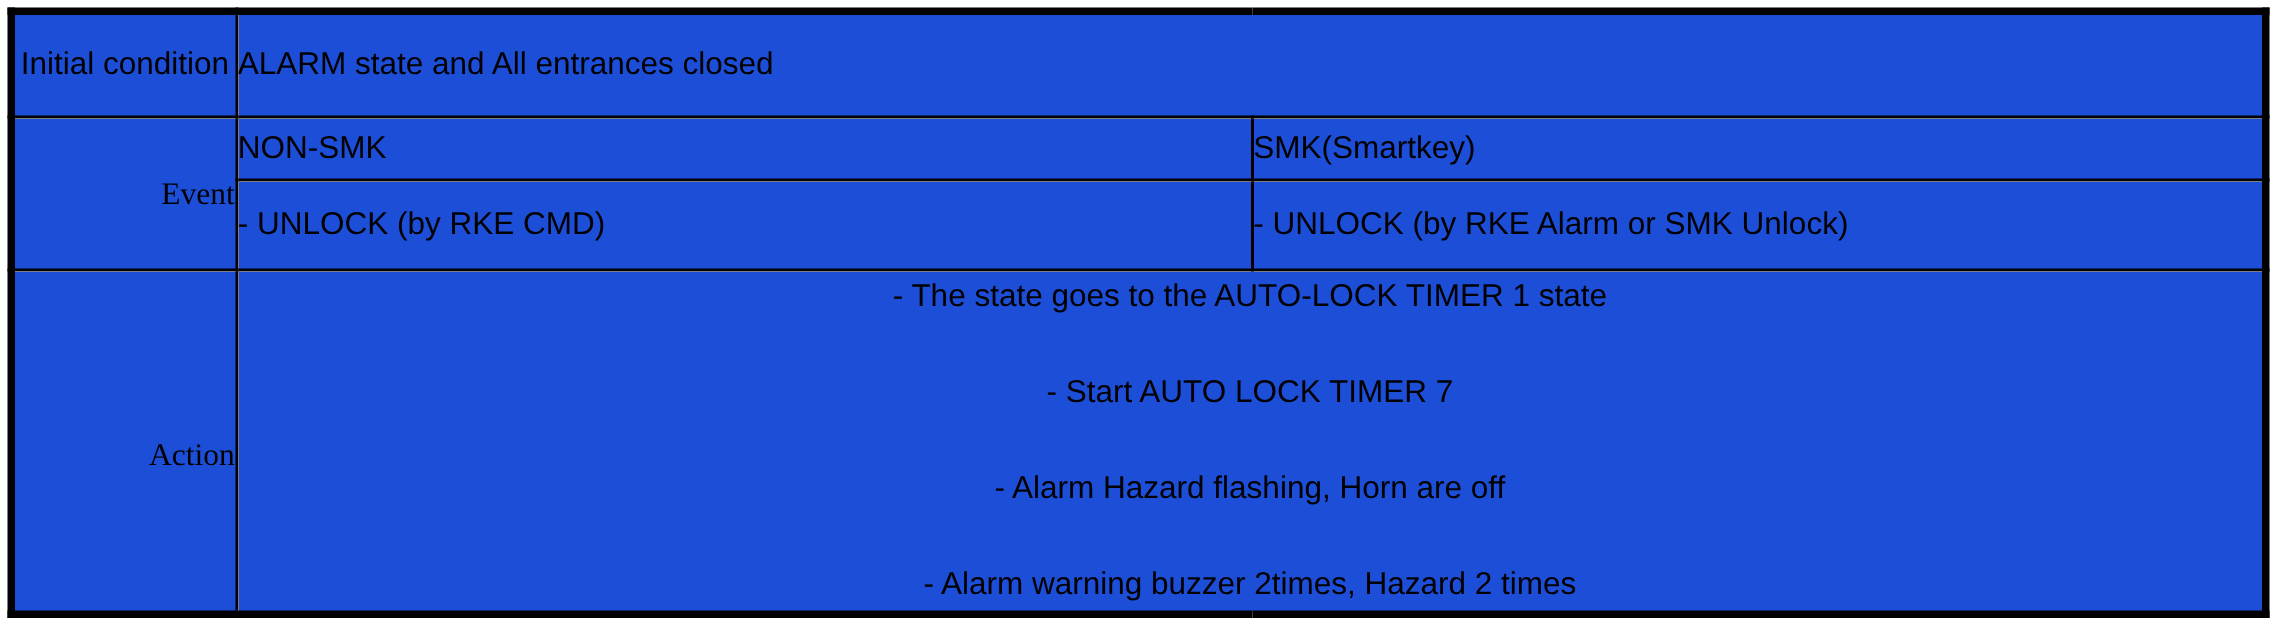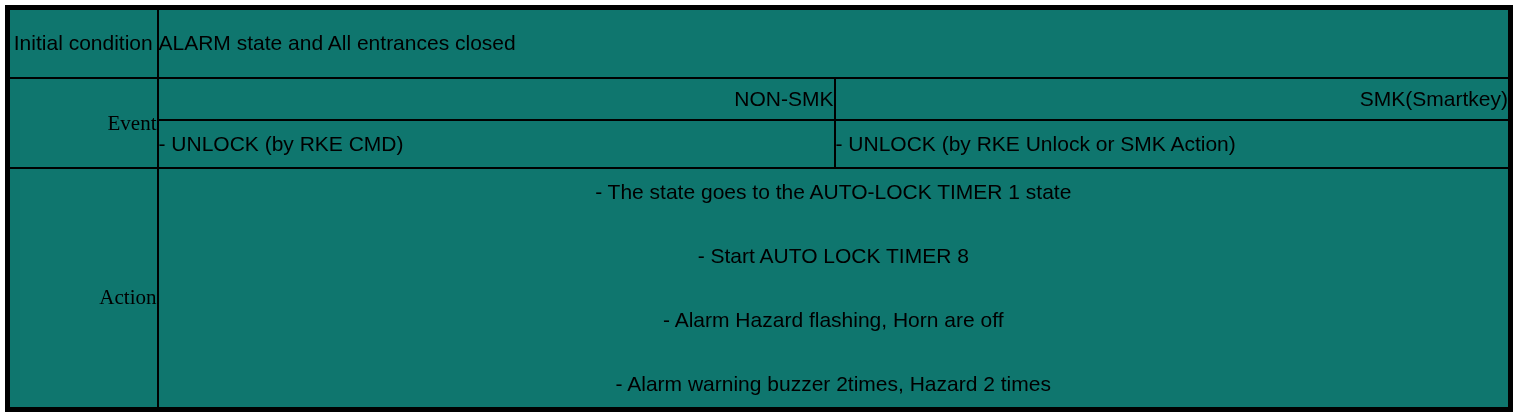--- a/index.html
+++ b/index.html
@@ -21,50 +21,50 @@
     table-layout: fixed;
     border: 5px solid #000000;
     font-size: 21px;
     line-height: 24px;
   }
   .doc-table td, .doc-table th {
     border: 2px solid #000000;
     padding: 0;
     font-weight: normal;
     vertical-align: middle;
-    background: #0f766e;
+    background: #1d4ed8;
     overflow: hidden;
   }
   col.c1 { width: 150px; }
   col.c2 { width: 677px; }
   col.c3 { width: 676px; }
 
   tr.row-header { height: 70px; }
   tr.row-event-type { height: 42px; }
-  tr.row-event-detail { height: 48px; }
+  tr.row-event-detail { height: 60px; }
   tr.row-action { height: auto; }
 
   .cell-initial {
     font-weight: bold;
     text-align: center;
     vertical-align: middle;
     padding: 2px 4px;
   }
   .cell-alarm-header {
     font-weight: bold;
     vertical-align: middle;
   }
   .cell-rowlabel {
     text-align: right;
     vertical-align: top;
     padding-top: 10px;
     font-family: Liberation Serif, serif;
   }
   .cell-colhead {
-    text-align: right;
+    text-align: left;
     vertical-align: middle;
   }
   .cell-detail {
     text-align: left;
     vertical-align: middle;
     padding-left: 13px;
     padding-right: 6px;
   }
   .cell-actions {
     text-align: left;
@@ -92,25 +92,25 @@
       <td class="cell-initial">Initial condition</td>
       <td class="cell-alarm-header" colspan="2">ALARM state and All entrances closed</td>
     </tr>
     <tr class="row-event-type">
       <td class="cell-rowlabel" rowspan="2">Event</td>
       <td class="cell-colhead">NON-SMK</td>
       <td class="cell-colhead">SMK(Smartkey)</td>
     </tr>
     <tr class="row-event-detail">
       <td class="cell-detail">- UNLOCK (by RKE CMD)</td>
-      <td class="cell-detail">- UNLOCK (by RKE Unlock or SMK Action)</td>
+      <td class="cell-detail">- UNLOCK (by RKE Alarm or SMK Unlock)</td>
     </tr>
     <tr class="row-action">
       <td class="cell-rowlabel" style="padding-top: 18px;">Action</td>
       <td class="cell-actions" colspan="2">
         <div class="action-line">- The state goes to the AUTO-LOCK TIMER 1 state</div>
-        <div class="action-line">- Start AUTO LOCK TIMER 8</div>
+        <div class="action-line">- Start AUTO LOCK TIMER 7</div>
         <div class="action-line">- Alarm Hazard flashing, Horn are off</div>
         <div class="action-line">- Alarm warning buzzer 2times, Hazard 2 times</div>
       </td>
     </tr>
   </tbody>
 </table>
 
 </body></html>

